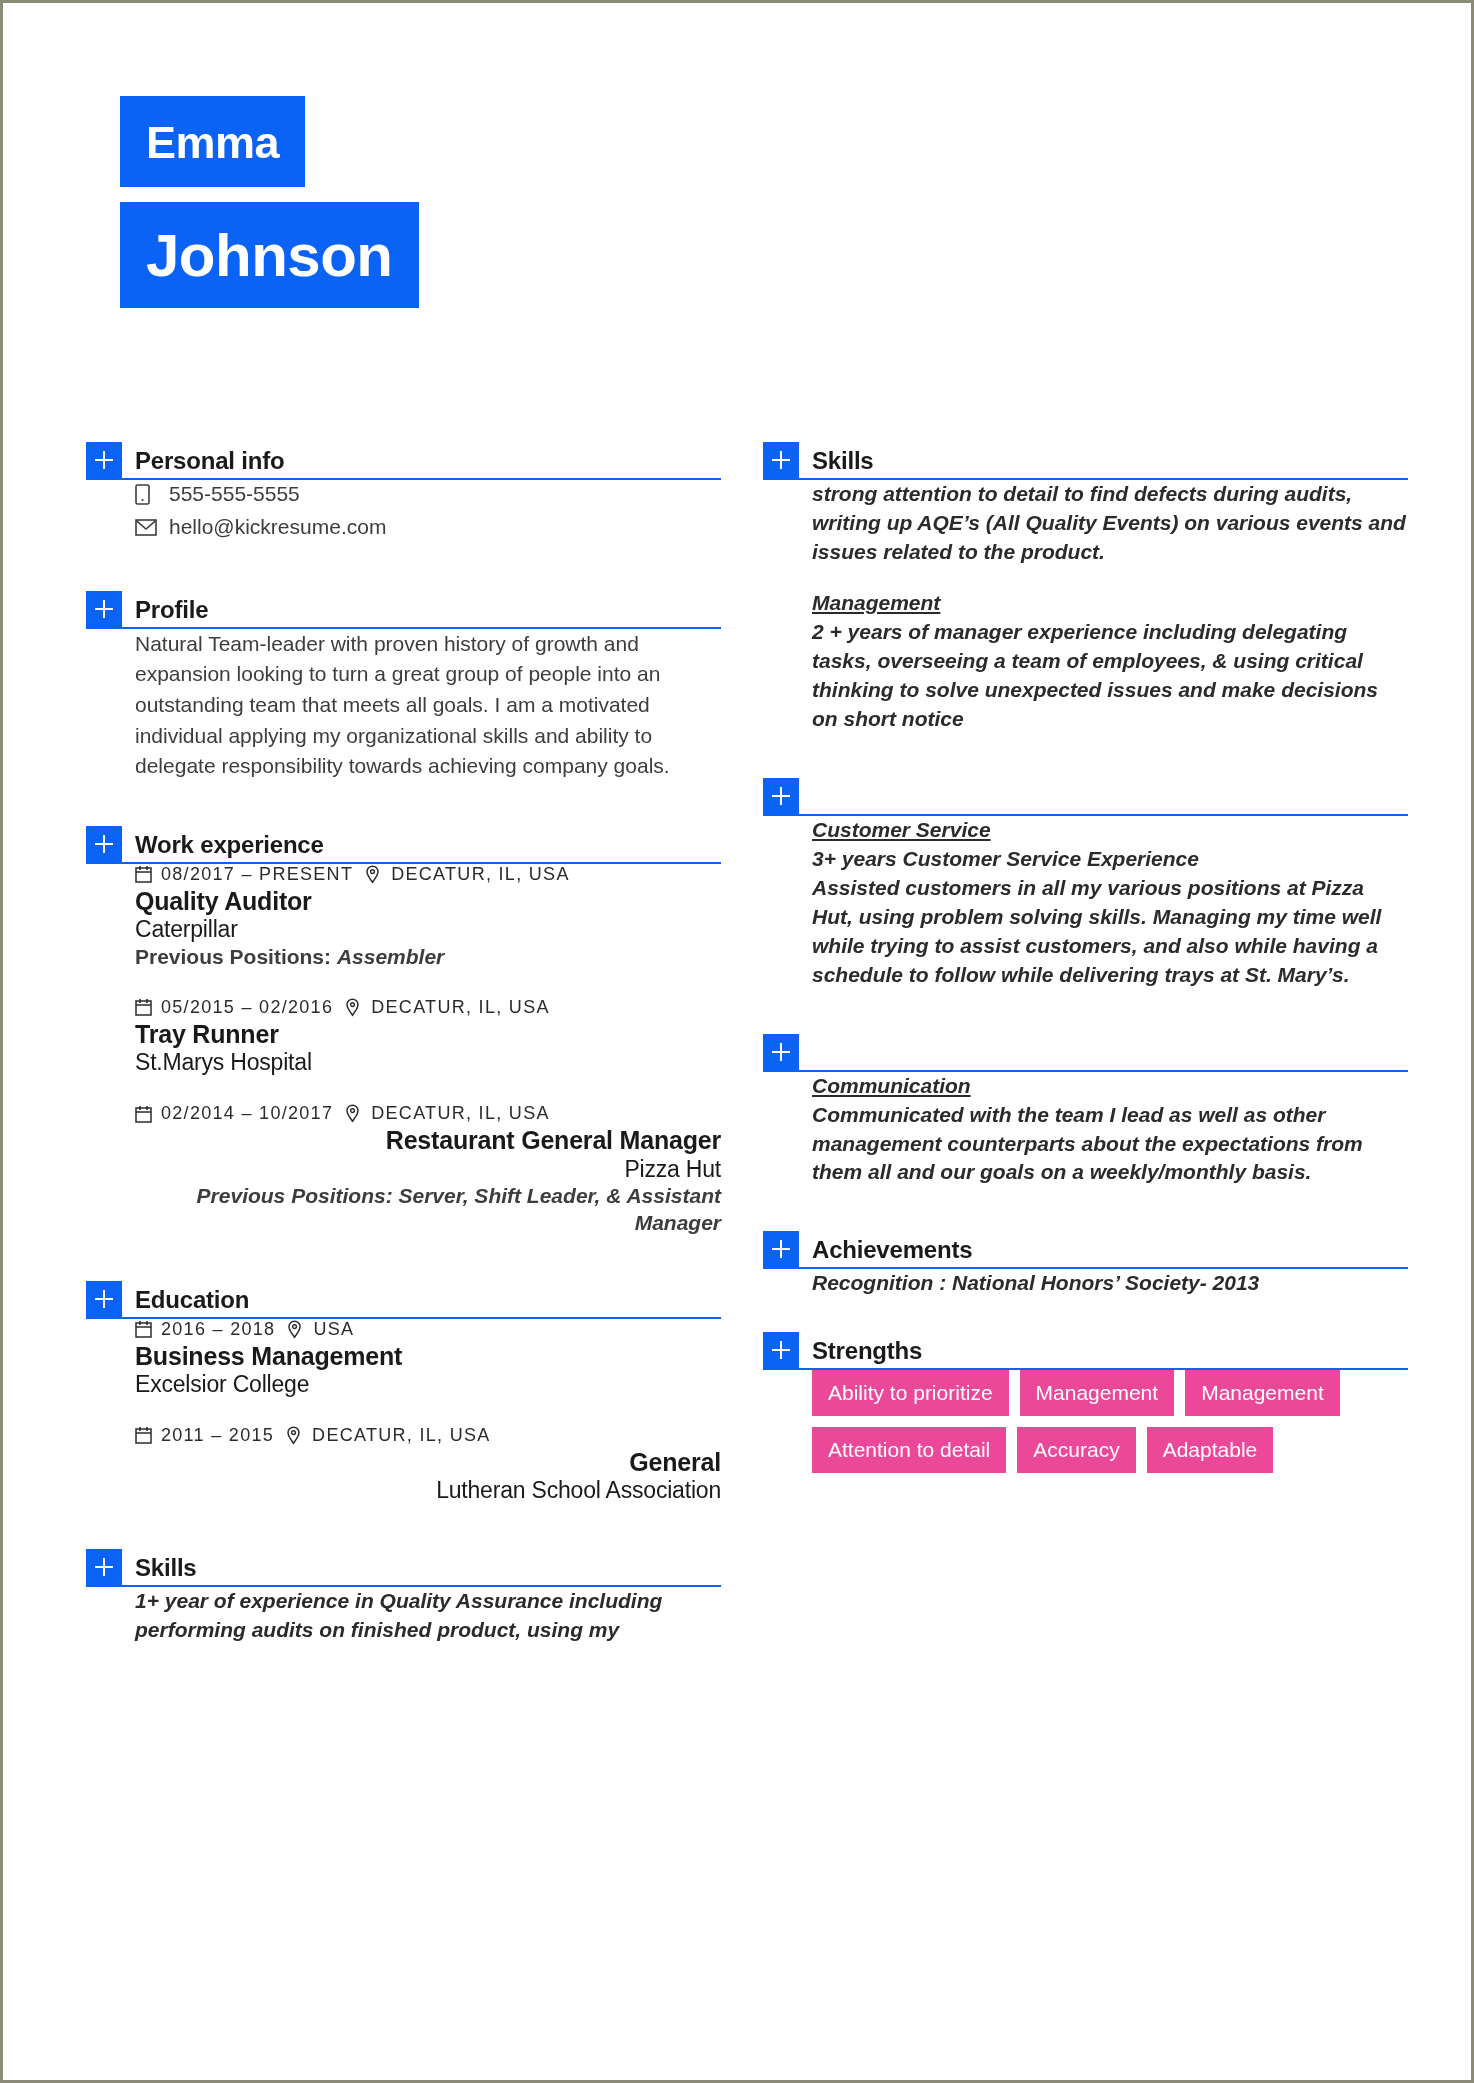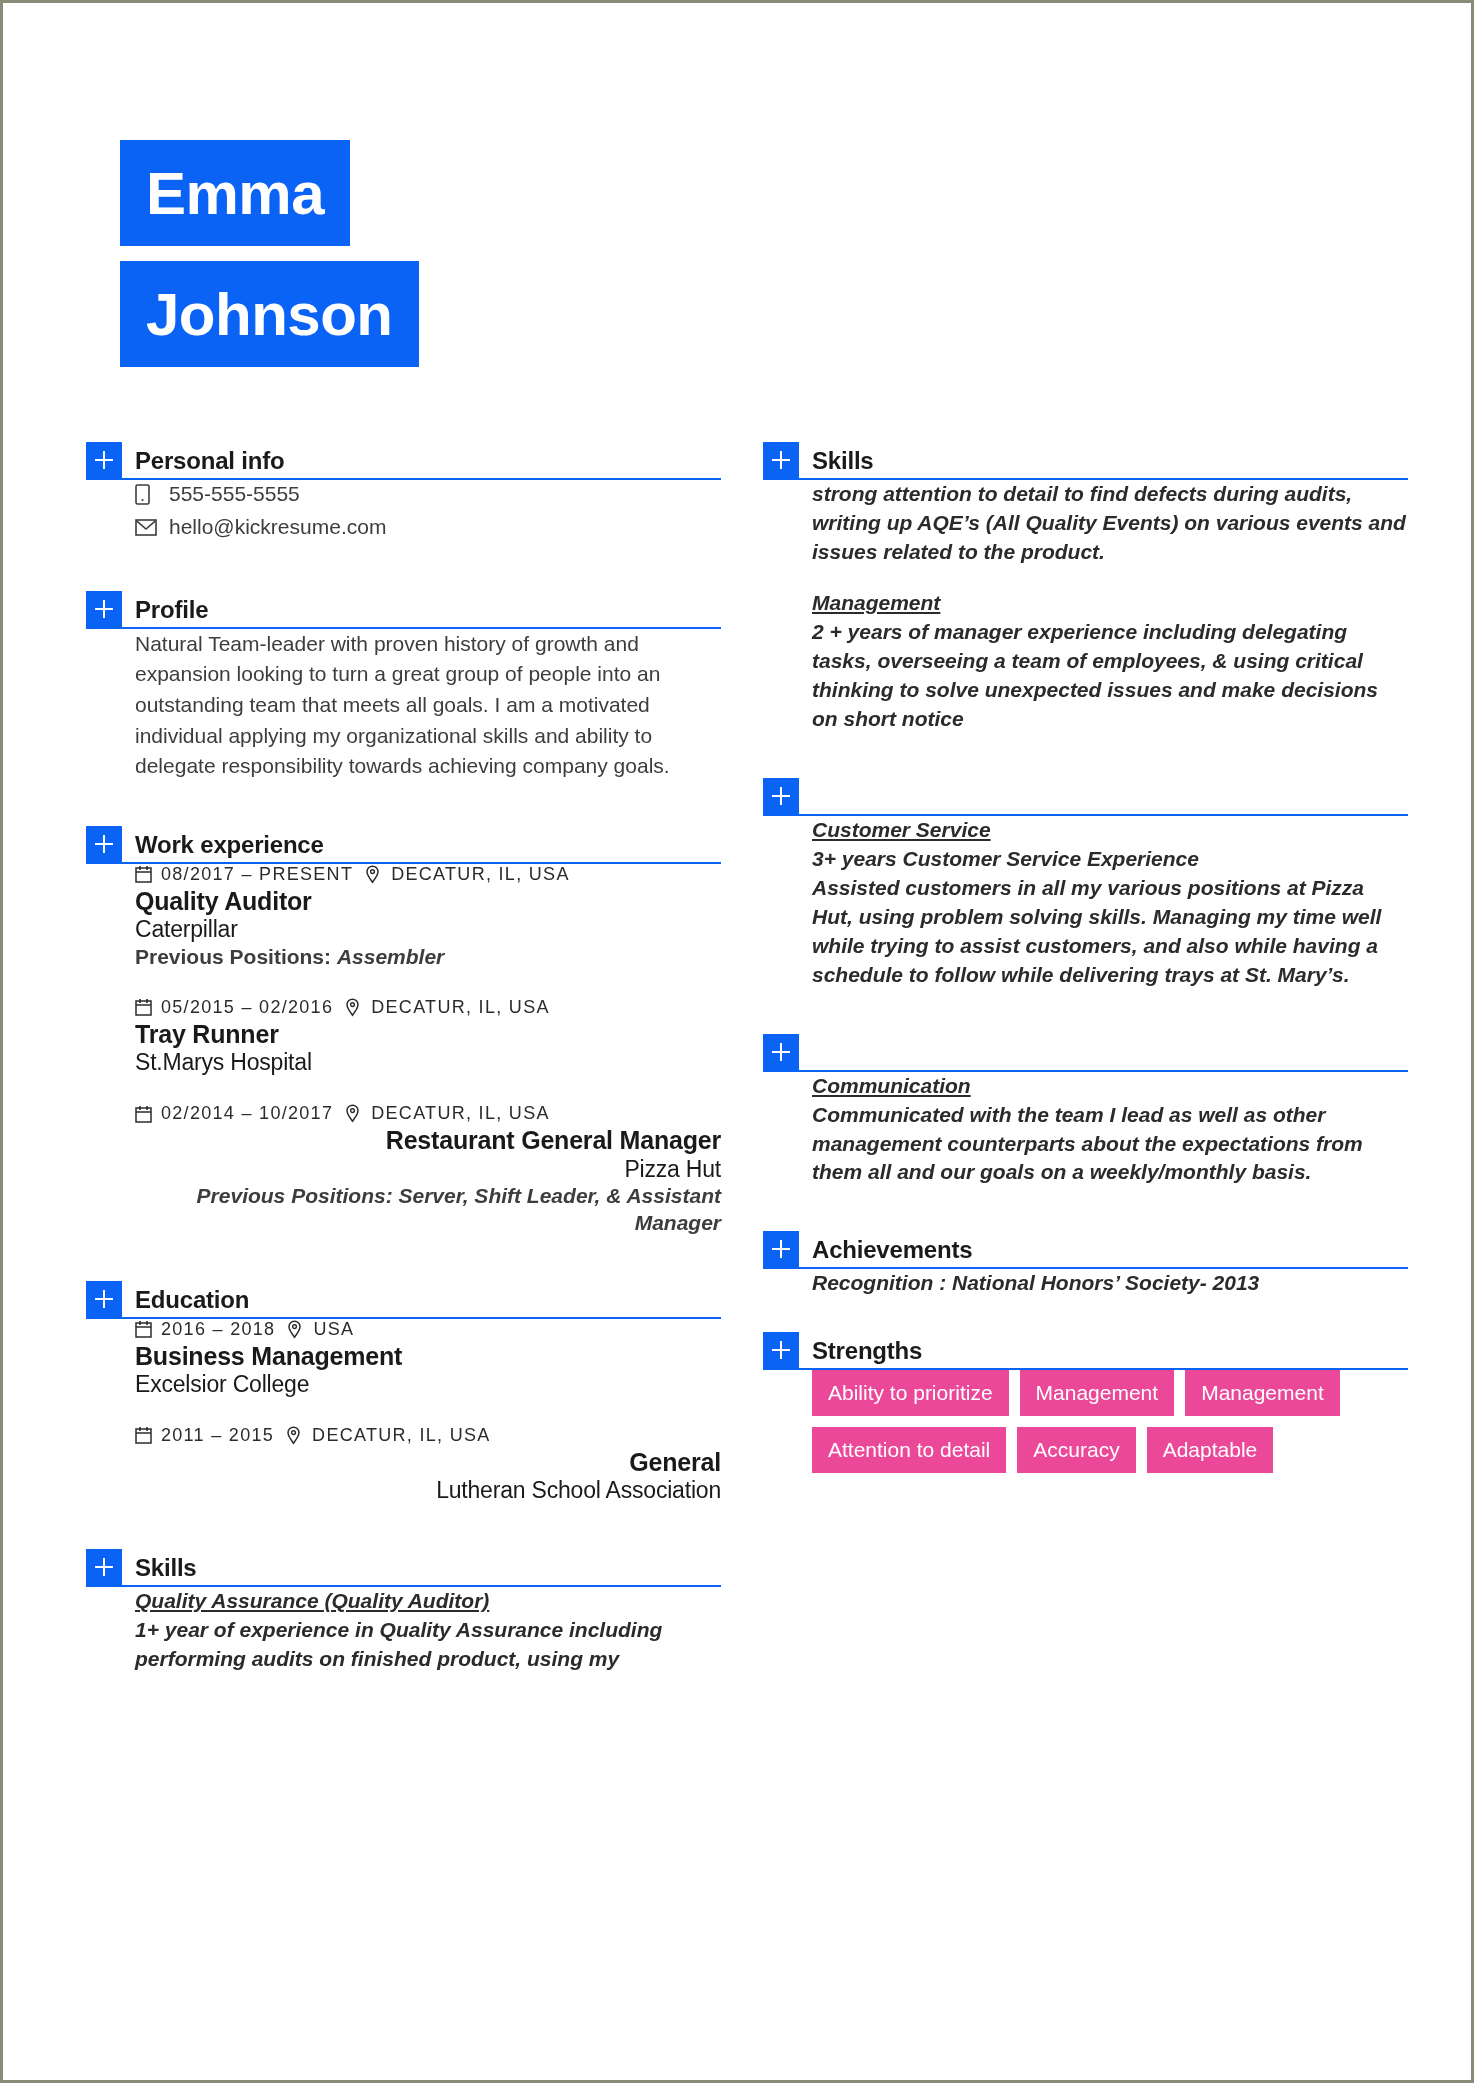--- a/index.html
+++ b/index.html
@@ -34,25 +34,24 @@
   .name-wrap {
     position: absolute;
     left: 112px;
     top: 88px;
   }
   .name-line {
     display: inline-block;
     background: #0B63F6;
     color: #ffffff;
     font-weight: bold;
-    font-size: 60px;
+    font-size: 45px;
     line-height: 1.0;
     letter-spacing: -0.5px;
     padding: 24px 26px 22px 26px;
-    margin-top: 44px;
   }
   .name-line.second {
     margin-top: 15px;
     font-size: 60px;
   }
 
   
   .col {
     position: absolute;
     top: 430px;
@@ -419,21 +418,20 @@
     </div>
 
     <div class="spacer-40"></div>
 
     <div class="sec">
       <div class="sec-head">
         <div class="plus-box"></div>
         <div class="sec-title">Skills</div>
       </div>
       <div class="sec-body">
-        <div class="bi-head">Quality Assurance (Quality Auditor)</div>
         <div class="bi">1+ year of experience in Quality Assurance including performing audits on finished product, using my</div>
       </div>
     </div>
 
   </div>
 
   <div class="col col-right">
 
     <div class="sec">
       <div class="sec-head">

